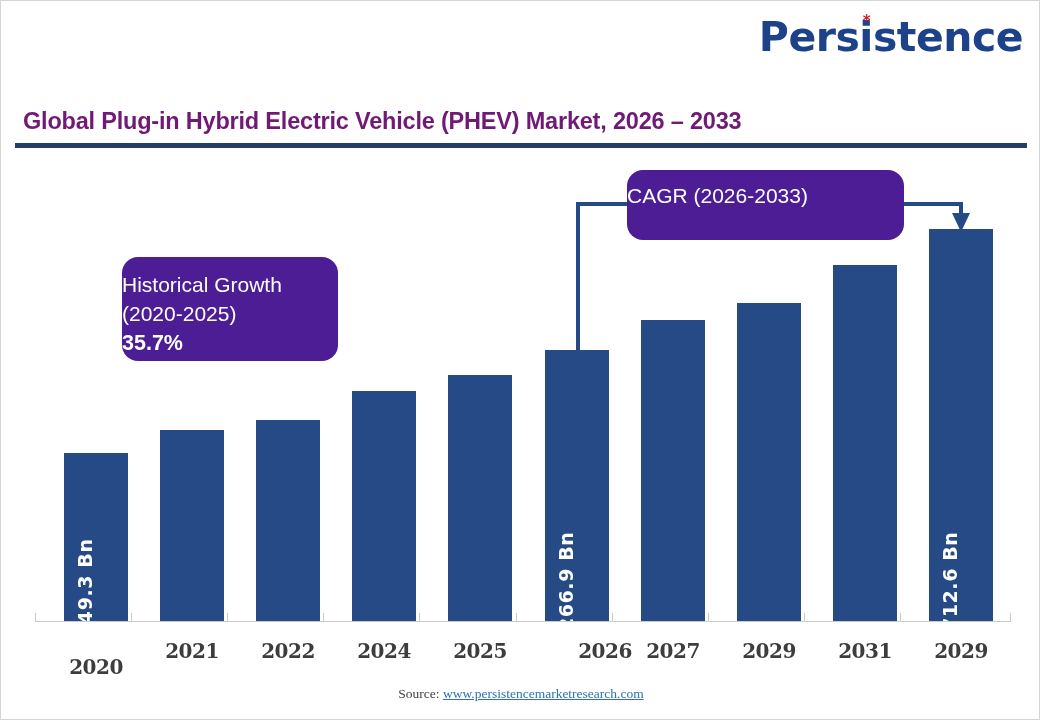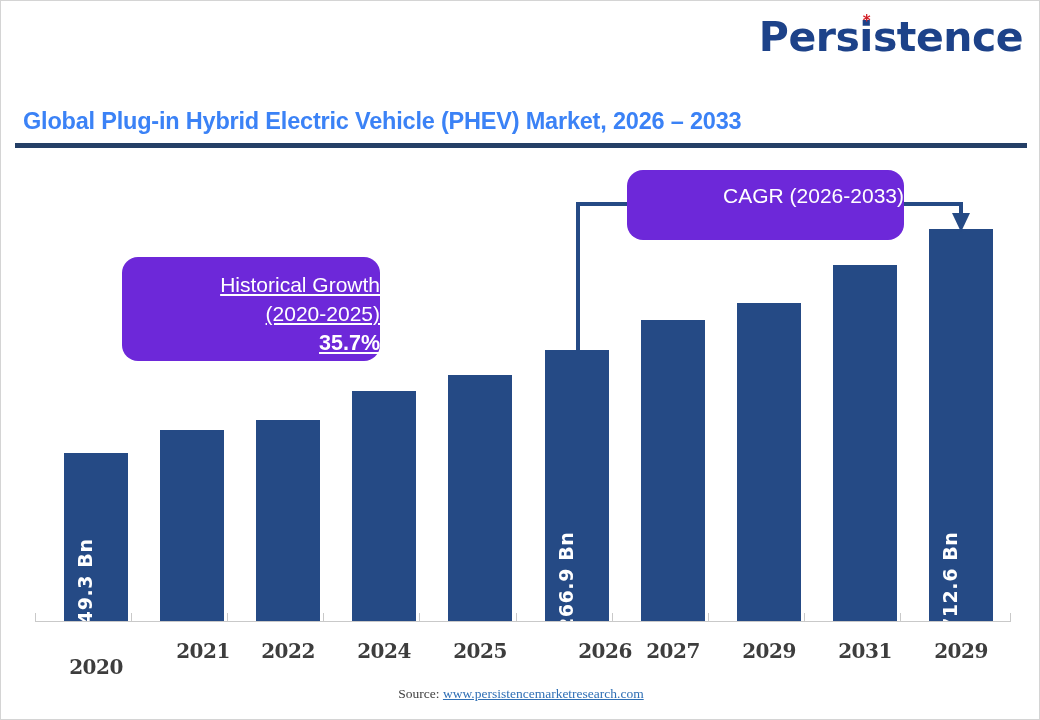--- a/index.html
+++ b/index.html
@@ -12,47 +12,47 @@
   #logo{position:absolute;right:16px;top:16px;text-align:left;line-height:1;}
   #logo .brand{font-size:41px;font-weight:bold;color:#1d4289;letter-spacing:-0.5px;
                font-family:"DejaVu Sans",sans-serif;position:relative;display:block;}
   #logo .sub{font-size:17px;font-weight:bold;color:#1b1b1b;letter-spacing:0.2px;
              font-family:"DejaVu Sans",sans-serif;display:block;margin-top:2px;margin-right:2px;}
   #logo .star{position:absolute;left:104px;top:-1px;width:11px;height:11px;color:#d21f26;
               font-size:15px;line-height:11px;}
 
   
   #title{position:absolute;left:22px;top:107px;font-size:23.5px;font-weight:bold;
-         color:#3b82f6;letter-spacing:-0.2px;font-family:"Liberation Sans",sans-serif;
+         color:#701a75;letter-spacing:-0.2px;font-family:"Liberation Sans",sans-serif;
          white-space:nowrap;}
   #title-rule{position:absolute;left:14px;top:142px;width:1012px;height:5px;background:#243f66;}
 
   
   #plot{position:absolute;left:0;top:150px;width:1040px;height:490px;}
 
   .bar{position:absolute;background:#254a85;}
   .bar .vlabel{position:absolute;left:50%;bottom:14px;transform:translateX(-50%) rotate(-90deg);
                transform-origin:bottom center;white-space:nowrap;color:#ffffff;
                font-size:19px;font-weight:bold;letter-spacing:0.6px;
                font-family:"DejaVu Sans",sans-serif;}
 
   
   #axis-line{position:absolute;left:34px;top:620px;width:975px;height:1px;background:#c9c9c9;}
   .tick{position:absolute;top:612px;width:1px;height:9px;background:#c9c9c9;}
   .xlab{position:absolute;top:638px;width:110px;text-align:center;font-size:20px;
         font-weight:bold;color:#3d3d3d;font-family:"DejaVu Serif",serif;letter-spacing:-0.5px;}
 
   
-  .callout{position:absolute;background:#6d28d9;border-radius:16px;color:#ffffff;
-           text-align:right;box-sizing:border-box;}
+  .callout{position:absolute;background:#4c1d95;border-radius:16px;color:#ffffff;
+           text-align:left;box-sizing:border-box;}
   .callout .l1{font-size:21px;line-height:29px;}
   .callout .l2{font-size:21px;line-height:29px;}
   .callout .pct{font-size:21.5px;font-weight:bold;line-height:30px;}
 
-  #callout-hist{left:121px;top:256px;width:258px;height:104px;padding-top:13px;text-decoration:underline;}
+  #callout-hist{left:121px;top:256px;width:216px;height:104px;padding-top:13px;}
   #callout-cagr{left:626px;top:169px;width:277px;height:70px;padding-top:11px;}
 
   
   #connector{position:absolute;left:0;top:0;width:1040px;height:720px;pointer-events:none;}
 
   
   #source{position:absolute;left:0;top:685px;width:1040px;text-align:center;
           font-size:13.5px;color:#3f3f3f;font-family:Liberation Serif, serif;}
   #source a{color:#2f6fb5;text-decoration:underline;}
 </style>
@@ -100,21 +100,21 @@
       <div class="tick" style="left: 418px;"></div>
       <div class="tick" style="left: 515px;"></div>
       <div class="tick" style="left: 611px;"></div>
       <div class="tick" style="left: 707px;"></div>
       <div class="tick" style="left: 803px;"></div>
       <div class="tick" style="left: 899px;"></div>
       <div class="tick" style="left: 1009px;"></div>
     </div>
   <div id="xlabels-layer">
       <div class="xlab" style="left: 40px; margin-top: 16px;">2020</div>
-      <div class="xlab" style="left: 147px;">2021</div>
+      <div class="xlab" style="left: 136px;">2021</div>
       <div class="xlab" style="left: 232px;">2022</div>
       <div class="xlab" style="left: 328px;">2024</div>
       <div class="xlab" style="left: 424px;">2025</div>
       <div class="xlab" style="left: 549px;">2026</div>
       <div class="xlab" style="left: 617px;">2027</div>
       <div class="xlab" style="left: 713px;">2029</div>
       <div class="xlab" style="left: 809px;">2031</div>
       <div class="xlab" style="left: 905px;">2029</div>
     </div>
 

